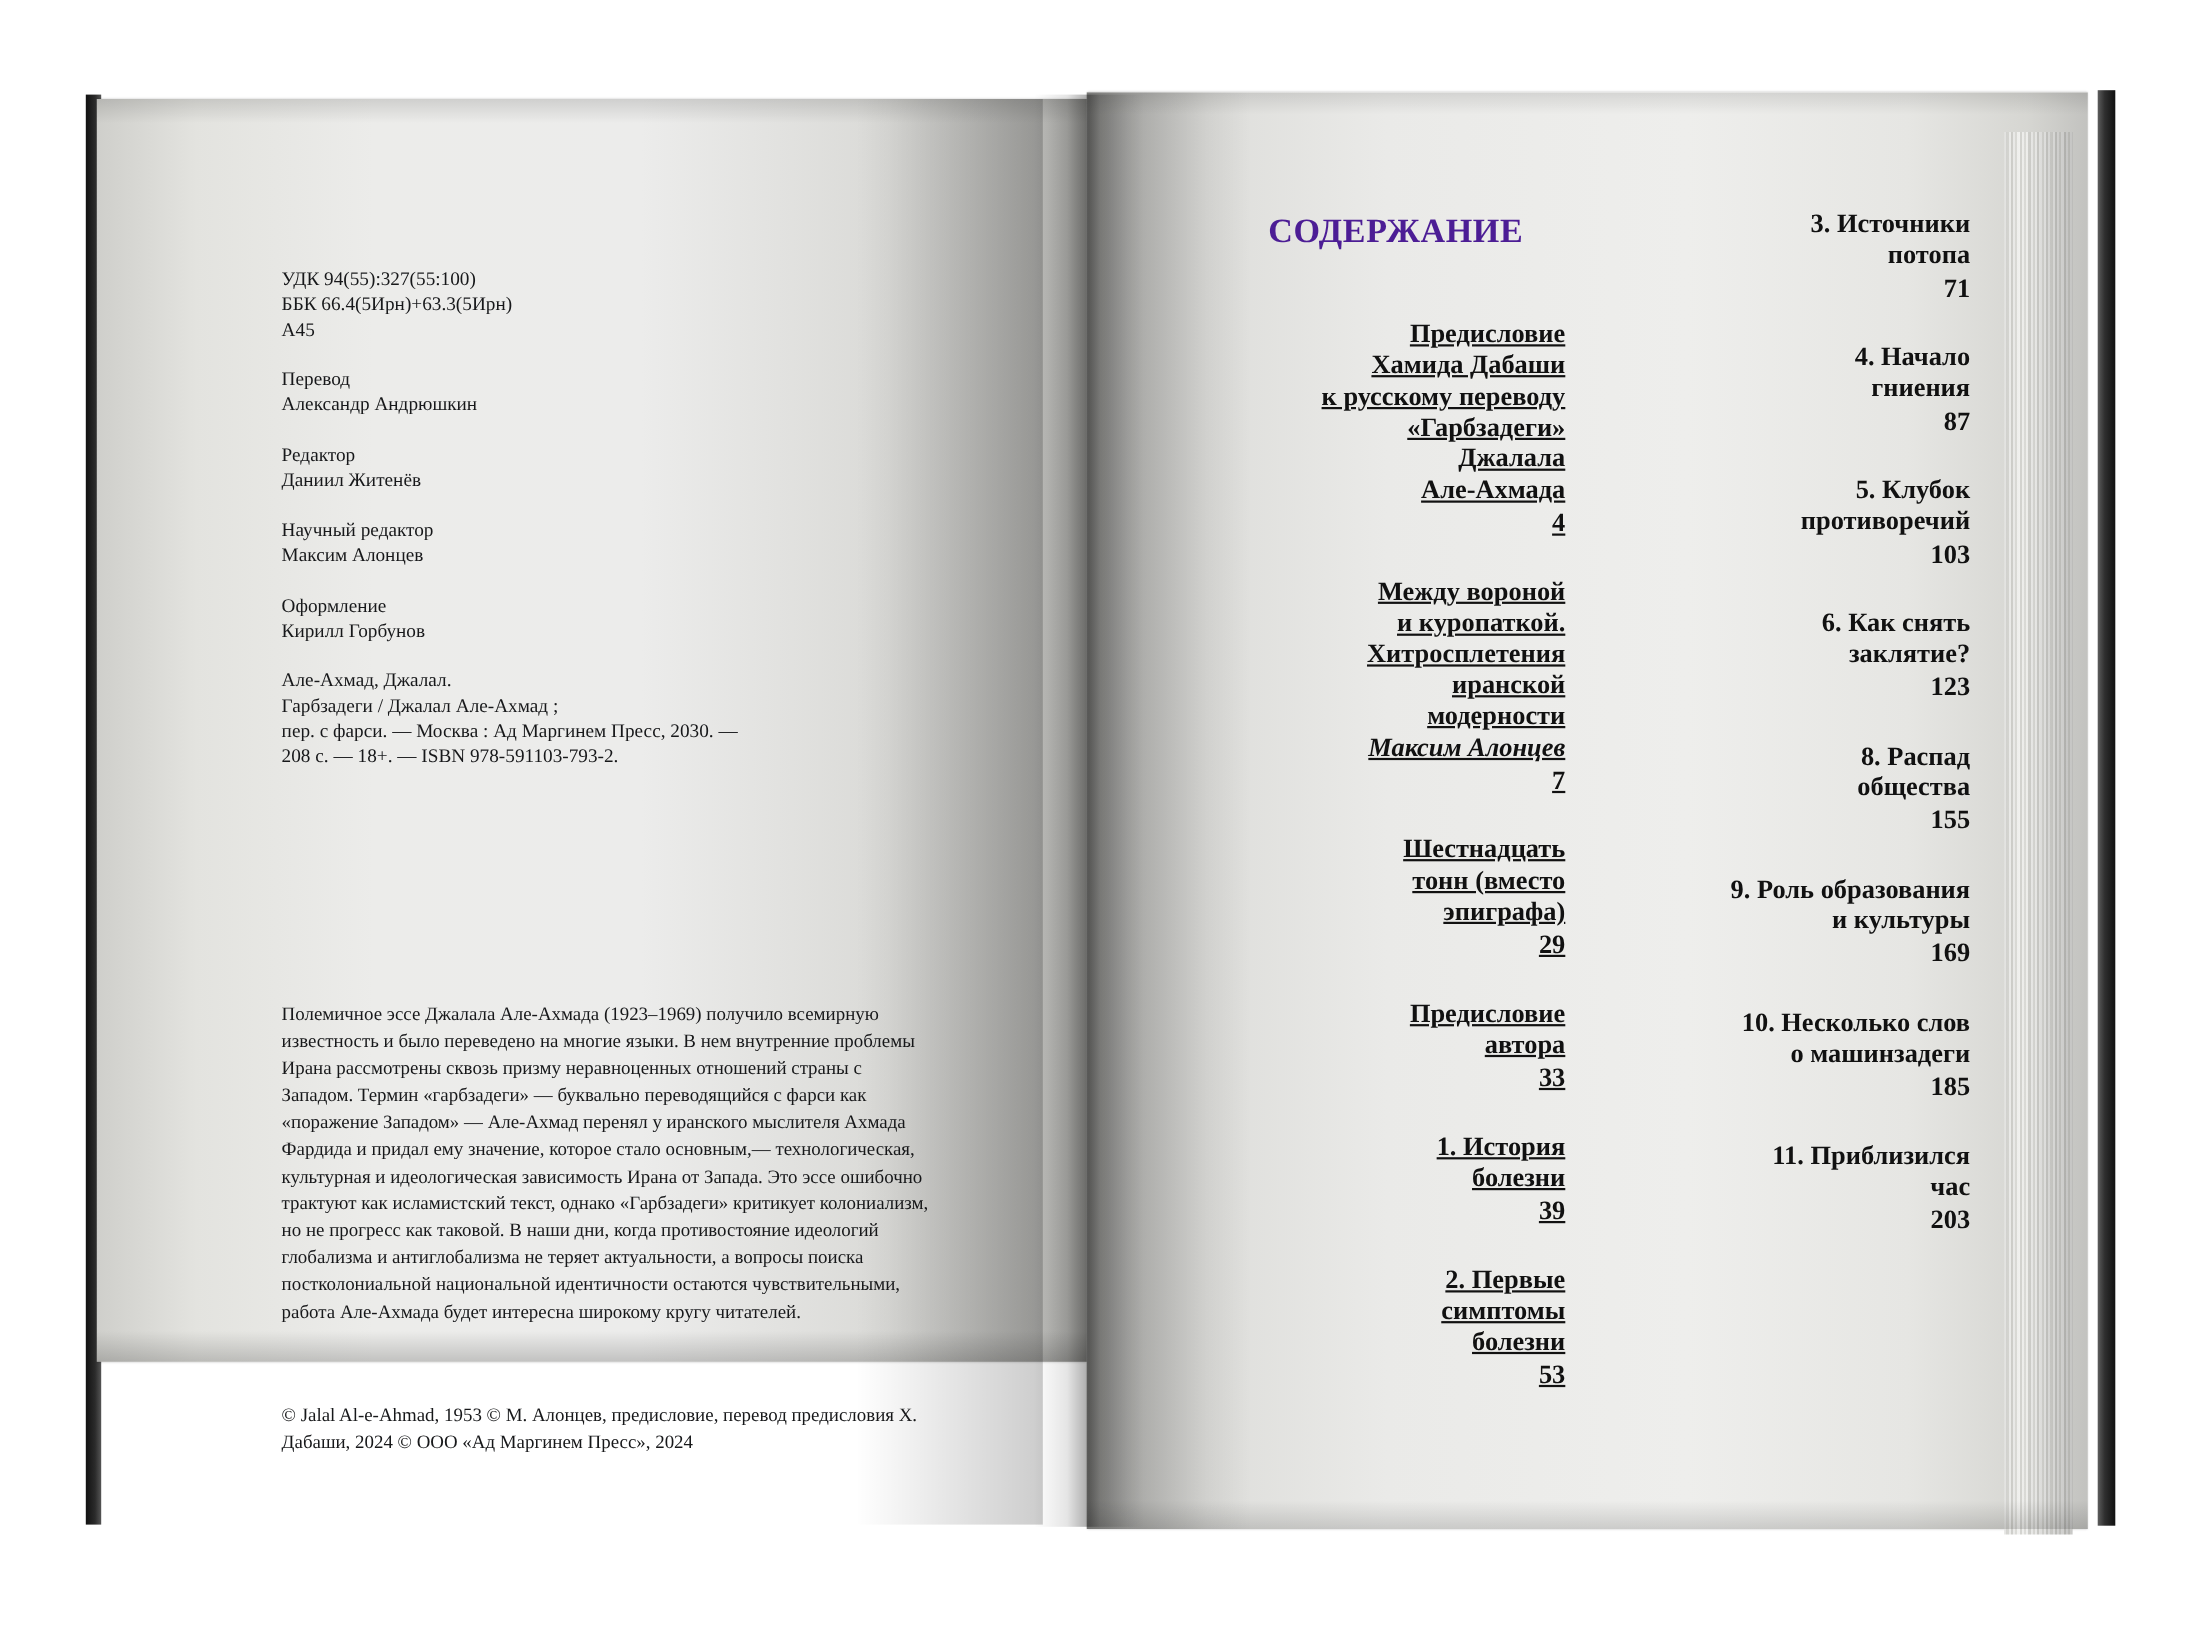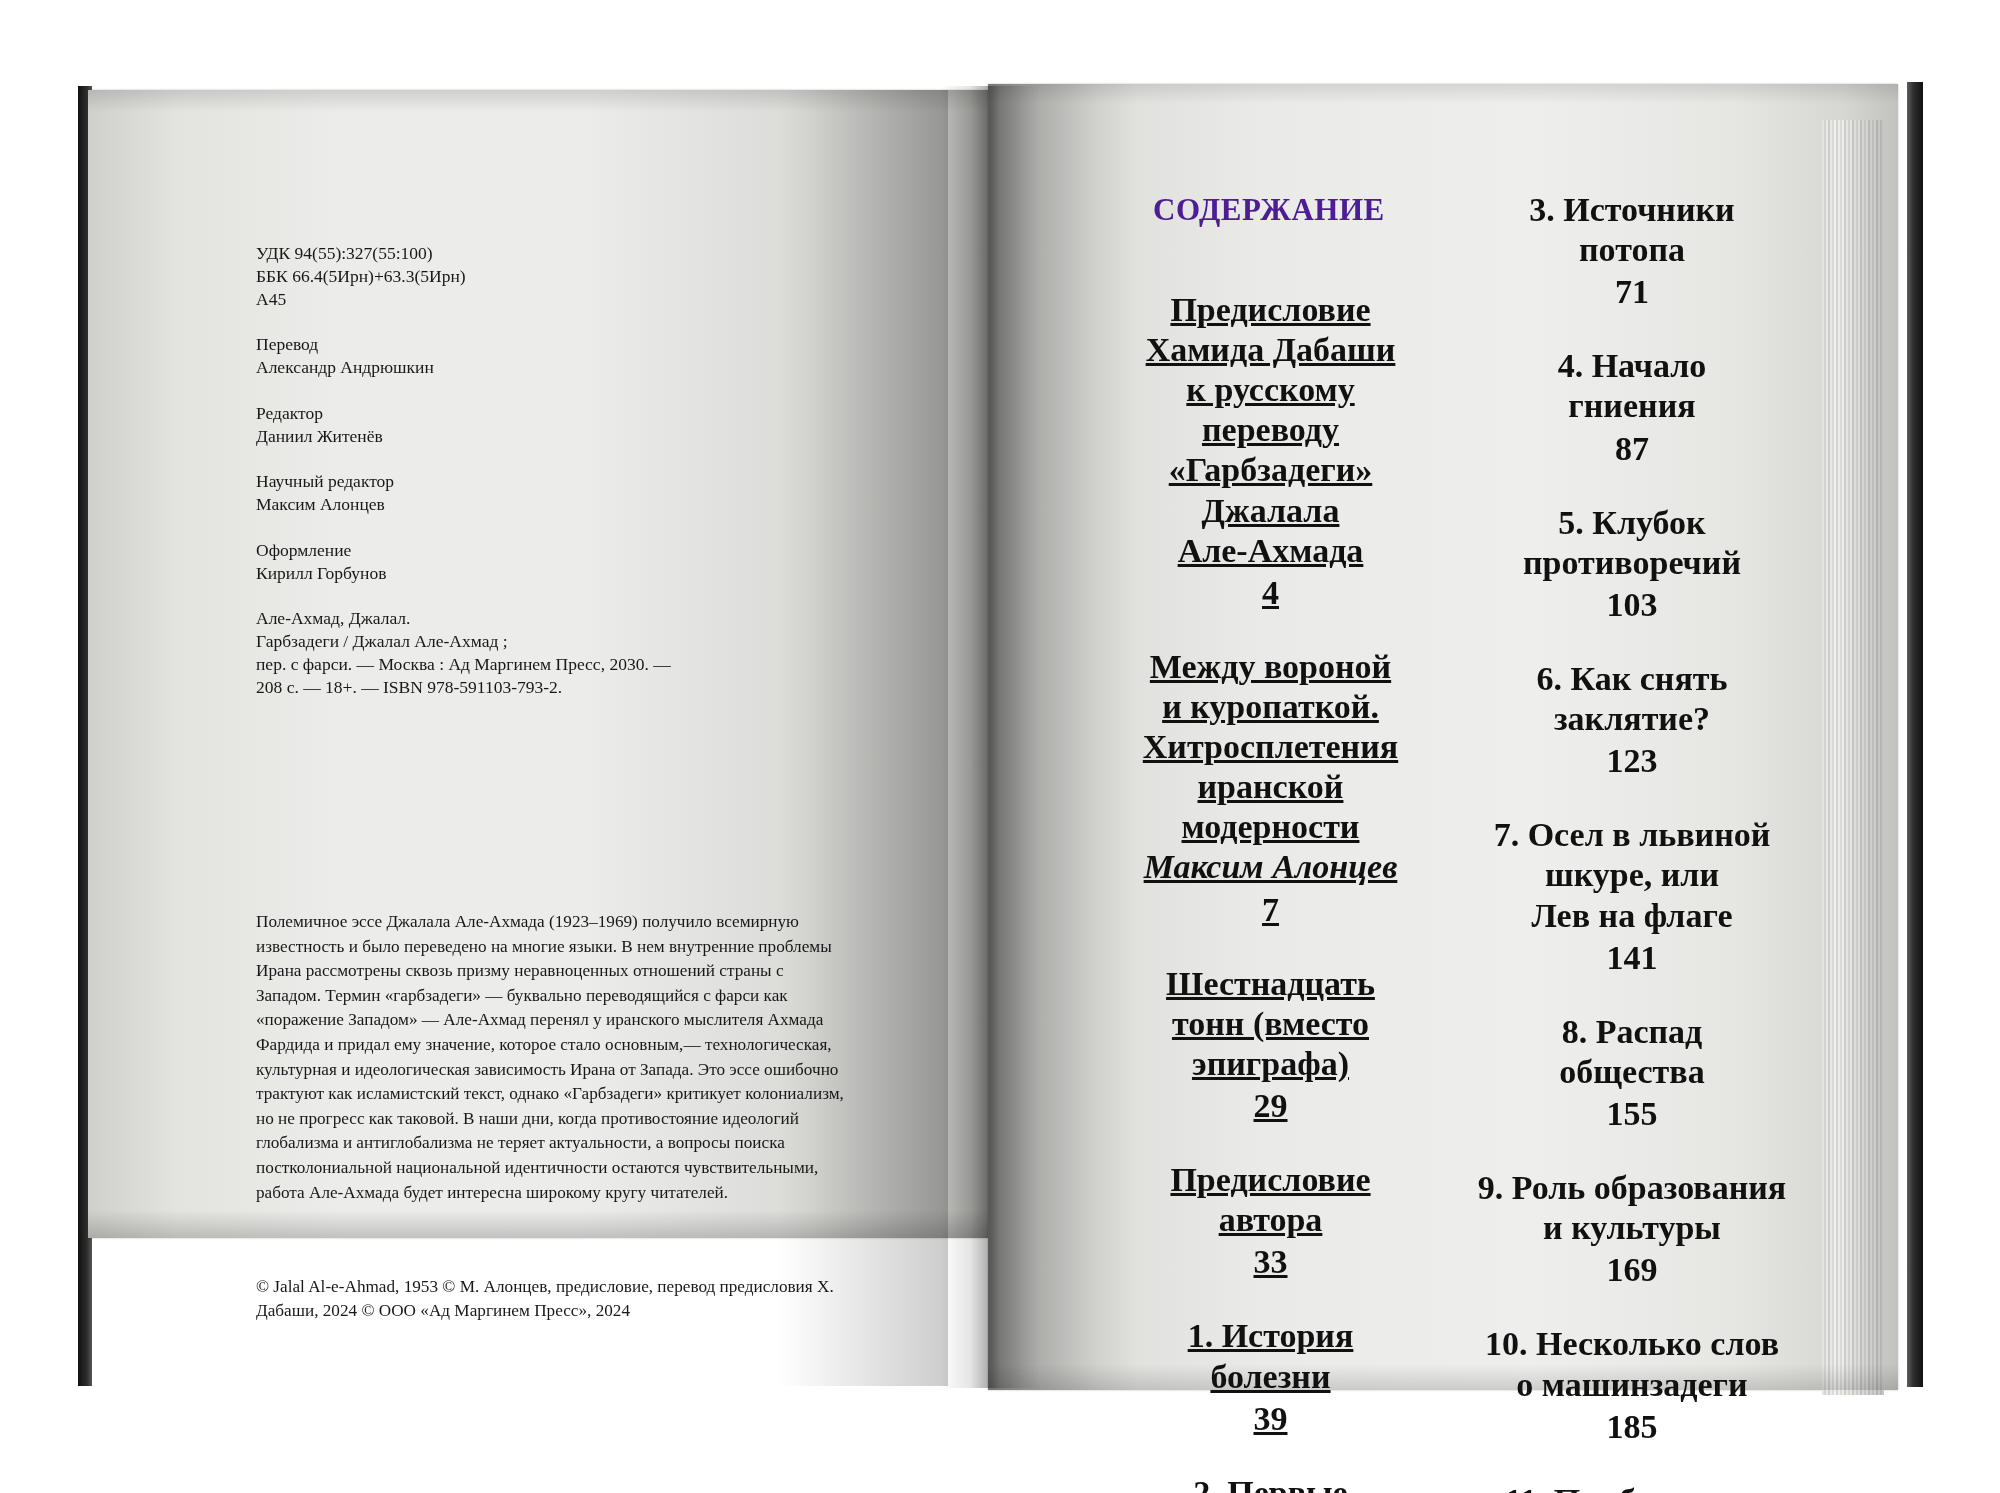--- a/index.html
+++ b/index.html
@@ -183,23 +183,23 @@
   }
 
   .toc-col {
     position: absolute;
     color: #111;
   }
   .toc-col-left { left: 1040px; top: 228px; width: 305px; text-decoration: underline; }
   .toc-col-right { left: 1395px; top: 128px; width: 318px; }
 
   .toc-entry {
-    text-align: center;
+    text-align: right;
     margin-bottom: 34px;
-    font-size: 34px;
+    font-size: 24px;
     line-height: 1.18;
     font-weight: bold;
   }
   .toc-entry .ttl { display: block; }
   .toc-entry .author {
     display: block;
     font-style: italic;
     font-weight: bold;
   }
   .toc-entry .pg {
@@ -325,24 +325,20 @@
       </div>
       <div class="toc-entry">
         <span class="ttl">5. Клубок<br>противоречий</span>
         <span class="pg">103</span>
       </div>
       <div class="toc-entry">
         <span class="ttl">6. Как снять<br>заклятие?</span>
         <span class="pg">123</span>
       </div>
       <div class="toc-entry">
-        <span class="ttl">7. Осел в львиной<br>шкуре, или<br>Лев на флаге</span>
-        <span class="pg">141</span>
-      </div>
-      <div class="toc-entry">
         <span class="ttl">8. Распад<br>общества</span>
         <span class="pg">155</span>
       </div>
       <div class="toc-entry">
         <span class="ttl">9. Роль образования<br>и культуры</span>
         <span class="pg">169</span>
       </div>
       <div class="toc-entry">
         <span class="ttl">10. Несколько слов<br>о машинзадеги</span>
         <span class="pg">185</span>

